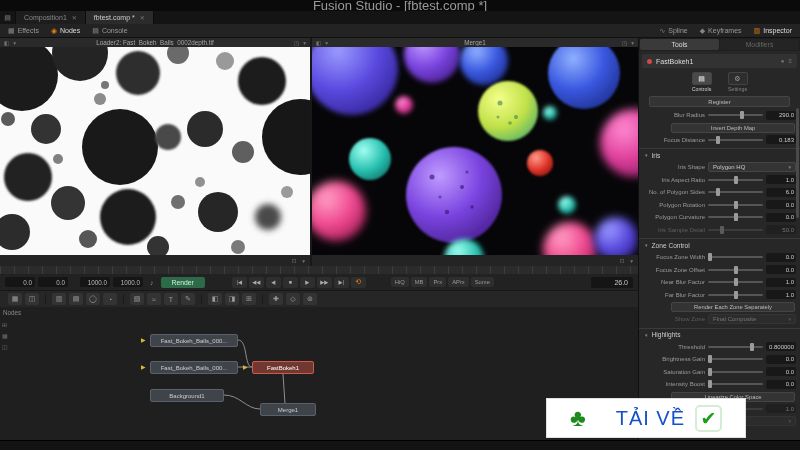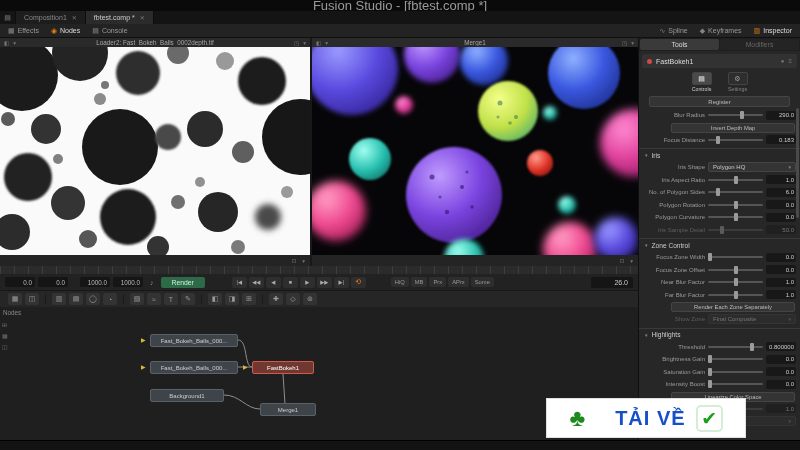--- a/index.html
+++ b/index.html
@@ -114,21 +114,21 @@
   .pbtn { flex:1; height:10px; background:#343434; border:1px solid #454545; border-radius:2px; font-size:5.8px;
     color:#bbb; display:flex; align-items:center; justify-content:center; white-space:nowrap; }
   .iscroll { position:absolute; right:1px; top:70px; width:3px; height:110px; background:#4a4a4a; border-radius:2px; }
 
   .statusbar { position:absolute; bottom:0; left:0; right:0; height:10px; background:#131313; border-top:1px solid #000; }
 
   
   .overlay { position:absolute; left:546px; top:398px; width:200px; height:40px; background:#fff;
     display:flex; align-items:center; justify-content:center; gap:10px; border:1px solid #e0e0e0; z-index:50; }
   .clover { color:#1e8a1e; font-size:24px; line-height:1; }
-  .dltext { color:#1550c8; font-size:20px; font-weight:bold; letter-spacing:1px;margin-left:20px; }
+  .dltext { color:#1550c8; font-size:20px; font-weight:normal; letter-spacing:1px;margin-left:20px; }
   .checkbadge { width:27px; height:27px; border:2px solid #d5ecd5; border-radius:5px; background:#fff;
     display:flex; align-items:center; justify-content:center; color:#18a018; font-size:19px; }
 </style>
 </head>
 <body>
 
 <div class="titlebar">
   <span>Fusion Studio - [fbtest.comp *]</span>
 </div>
 

